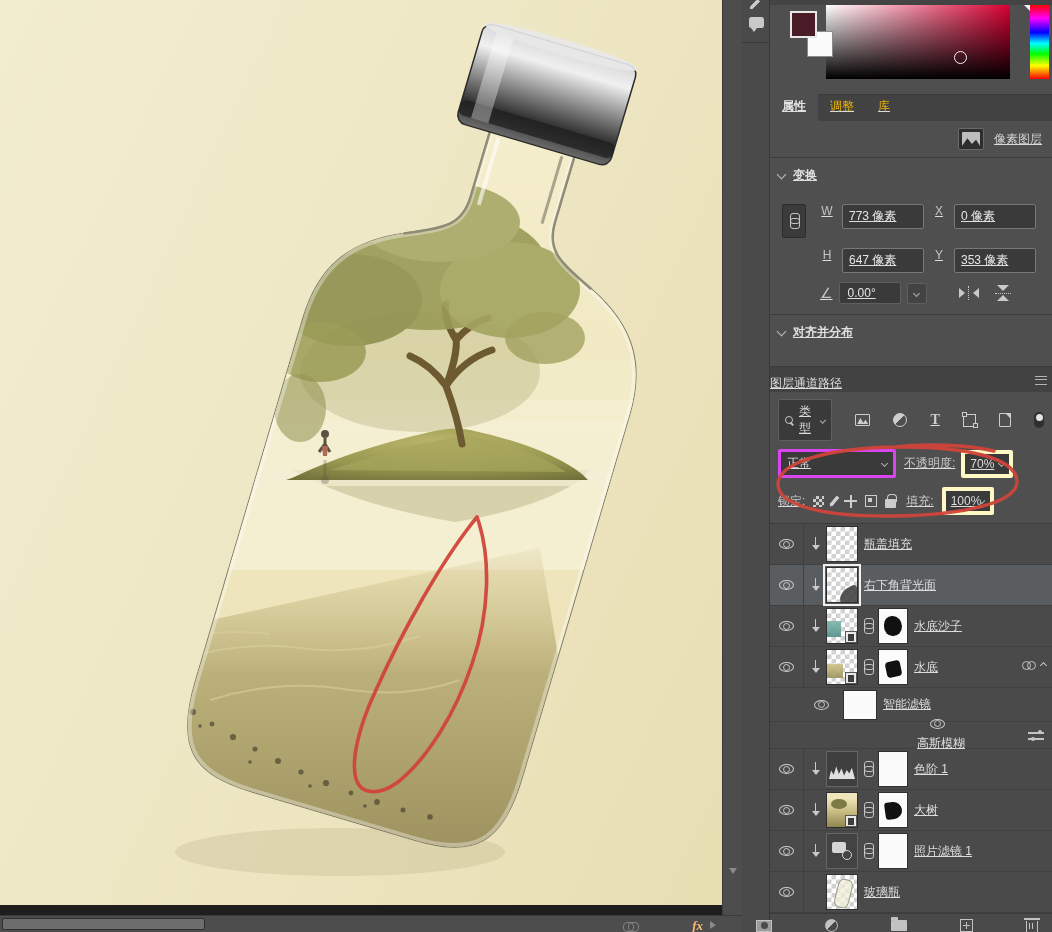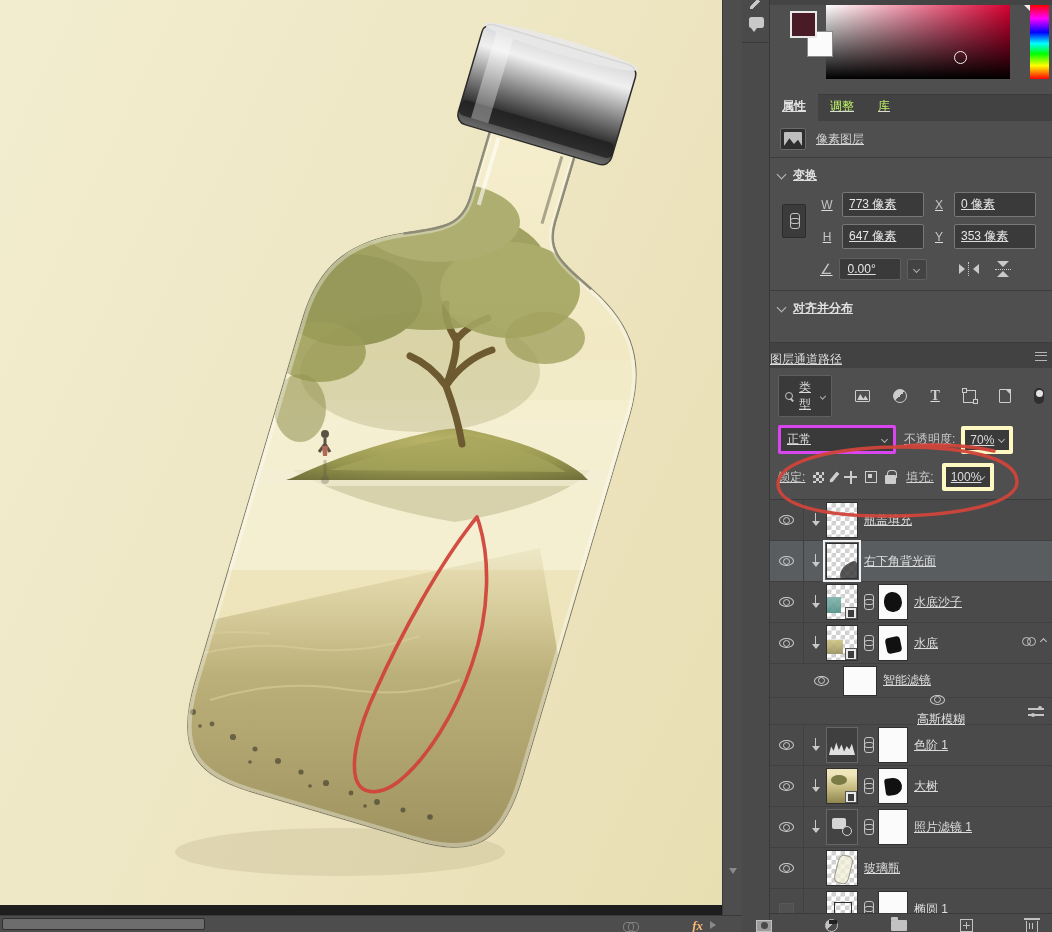--- a/index.html
+++ b/index.html
@@ -40,47 +40,47 @@
     background:linear-gradient(to bottom, rgba(0,0,0,0) 0%, #000 100%),
                linear-gradient(to right, #fff 0%, #d70032 100%); }
   .color-cursor { position:absolute; left:128px; top:46px; width:13px; height:13px; border:1.5px solid #f2f2f2; border-radius:50%; }
   .hue-strip { position:absolute; left:260px; top:0; width:19px; height:74px;
     background:linear-gradient(to bottom,#f00 0%,#f0f 18%,#00f 37%,#0ff 52%,#0f0 66%,#ff0 82%,#f00 100%); }
   .hue-marker { position:absolute; left:254px; top:0px; width:0; height:0;
     border-top:6px solid #f0f0f0; border-left:6px solid transparent; }
 
   
   .tabbar { position:relative; height:26px; background:#424242; display:flex; align-items:flex-end; }
-  .tabbar .tab { padding:5px 12px 6px 12px; color:#bef264; cursor:default; }
+  .tabbar .tab { padding:5px 12px 6px 12px; color:#eab308; cursor:default; }
   .tabbar .tab.active { background:#4f4f4f; color:#e4e4e4; font-weight:bold; }
   .menu-lines { position:absolute; right:5px; top:9px; width:12px; height:9px;
     border-top:1.5px solid #b5b5b5; border-bottom:1.5px solid #b5b5b5; }
   .menu-lines::after { content:""; display:block; margin-top:2.2px; border-top:1.5px solid #b5b5b5; }
 
-  .pixel-layer-row { display:flex; align-items:center; gap:10px; padding:7px 10px; border-bottom:1px solid #3c3c3c; }
+  .pixel-layer-row { display:flex; align-items:center; gap:10px; padding:7px 10px; border-bottom:1px solid #3c3c3c;justify-content:flex-end; }
   .pl-icon { width:26px; height:22px; background:#2e2e2e; border:1px solid #6a6a6a; border-radius:2px; position:relative; overflow:hidden; }
   .pl-icon::before { content:""; position:absolute; left:3px; top:3px; right:3px; bottom:3px; background:#bdbdbd; border-radius:1px;
     clip-path:polygon(0 100%,0 0,100% 0,100% 100%,78% 55%,55% 85%,30% 45%); }
   .pl-label { color:#cfcfcf; }
 
   
   .section-head { display:flex; align-items:center; gap:8px; padding:9px 10px 6px 8px; font-weight:bold; color:#e0e0e0; }
   .chev { width:7px; height:7px; border-right:1.6px solid #bdbdbd; border-bottom:1.6px solid #bdbdbd;
     transform:rotate(45deg); display:inline-block; margin-top:-3px; }
   .chev-sm { width:5px; height:5px; border-right:1.5px solid #b0b0b0; border-bottom:1.5px solid #b0b0b0;
     transform:rotate(45deg); display:inline-block; }
   .transform-body { position:relative; padding:2px 10px 10px 10px; border-bottom:1px solid #3c3c3c; }
   .link-box { position:absolute; left:12px; top:14px; width:24px; height:34px; background:#3b3b3b; border:1px solid #2c2c2c; border-radius:2px;
     display:flex; align-items:center; justify-content:center; }
   .chain8 { position:relative; width:8px; height:16px; display:inline-block; flex:none; }
   .chain8::before { content:""; position:absolute; left:0; top:0; width:8px; height:9px; border:1.7px solid #c4c4c4; border-radius:3px; }
   .chain8::after  { content:""; position:absolute; left:0; bottom:0; width:8px; height:9px; border:1.7px solid #c4c4c4; border-radius:3px; }
   .wh-grid { margin-left:40px; display:grid; grid-template-columns:14px 82px 14px 82px; grid-column-gap:8px; grid-row-gap:7px; align-items:center; }
   .dim-label { color:#c4c4c4; text-align:center; }
-  .num-box { background:#3a3a3a; border:1px solid #787878; border-radius:2px; padding:3px 6px; color:#e6e6e6; }
+  .num-box { background:#3a3a3a; border:1px solid #787878; border-radius:2px; padding:3px 6px; color:#e6e6e6;margin-top:12px; }
   .angle-row { margin:9px 0 0 40px; display:flex; align-items:center; gap:6px; }
   .angle-glyph { color:#c4c4c4; font-size:14px; }
   .angle-box { background:#3a3a3a; border:1px solid #5f5f5f; border-radius:2px; padding:3px 8px; width:62px; color:#e6e6e6; }
   .dd-btn { width:20px; height:21px; background:#434343; border:1px solid #5f5f5f; border-radius:2px; display:flex; align-items:center; justify-content:center; }
   .flip-h { margin-left:26px; position:relative; width:20px; height:14px; }
   .flip-h::before { content:""; position:absolute; left:0; top:2px; border-top:5px solid transparent; border-bottom:5px solid transparent; border-left:6px solid #c9c9c9; }
   .flip-h::after { content:""; position:absolute; right:0; top:2px; border-top:5px solid transparent; border-bottom:5px solid transparent; border-right:6px solid #c9c9c9; }
   .flip-h .mid { position:absolute; left:9px; top:0; width:1px; height:14px; border-left:1.5px dotted #c9c9c9; }
   .flip-v { position:relative; width:16px; height:16px; margin-left:10px; }
   .flip-v::before { content:""; position:absolute; left:2px; top:0; border-left:6px solid transparent; border-right:6px solid transparent; border-top:6px solid #c9c9c9; }

